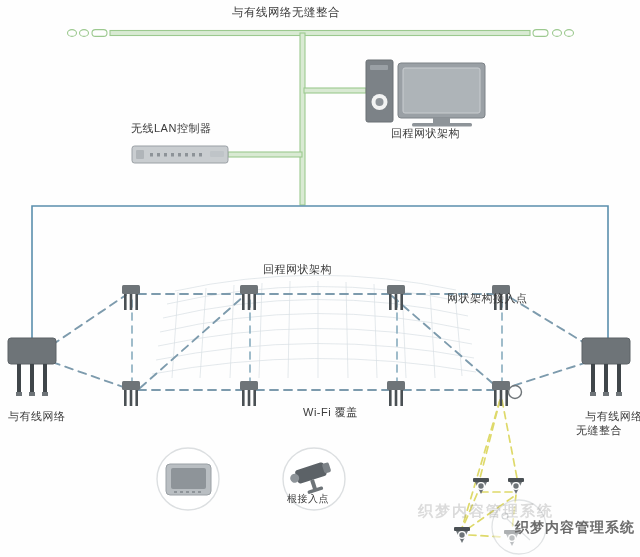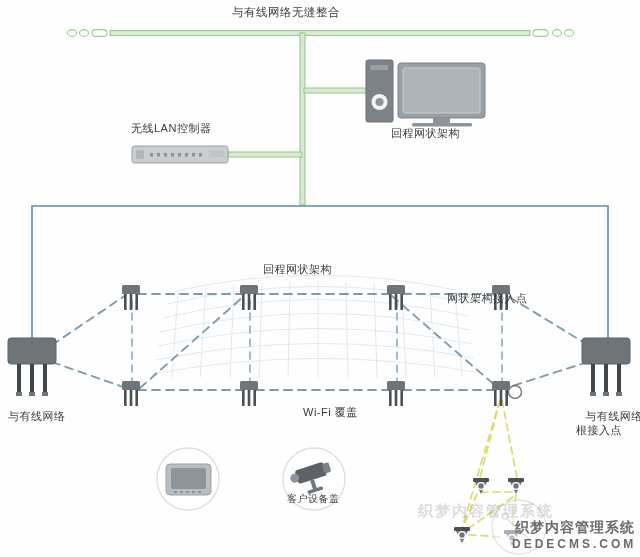--- a/index.html
+++ b/index.html
@@ -287,24 +287,23 @@
   <div class="lbl lbl-node" style="left:391px;top:126px;">回程网状架构</div>
 
   <div class="lbl lbl-node" style="left:263px;top:262px;">回程网状架构</div>
 
   <div class="lbl lbl-node" style="left:447px;top:247px;margin-top:44px;">网状架构接入点</div>
 
   <div class="lbl lbl-node" style="left:8px;top:409px;">与有线网络</div>
 
   <div class="lbl lbl-node" style="left:284px;top:405px;margin-left:19px;">Wi-Fi 覆盖</div>
 
-  <div class="lbl lbl-small" style="left:287px;top:492px;">客户设备盖</div>
+  <div class="lbl lbl-small" style="left:287px;top:492px;">根接入点</div>
 
   <div class="lbl lbl-node lbl-c" style="left:575px;top:409px;width:78px;">与有线网络</div>
-  <div class="lbl lbl-node lbl-c" style="left:560px;top:423px;width:78px;">根接入点</div>
+  <div class="lbl lbl-node lbl-c" style="left:560px;top:423px;width:78px;">无缝整合</div>
 
   <div class="wm-ghost" style="left:418px;top:502px;">织梦内容管理系统</div>
 
   <div class="wm wm1" style="left:515px;top:519px;">织梦内容管理系统</div>
 
-  <div class="wm wm2" style="left:512px;top:537px;">DEDECMS.COM</div>
 
 </div>
 
 </body></html>

